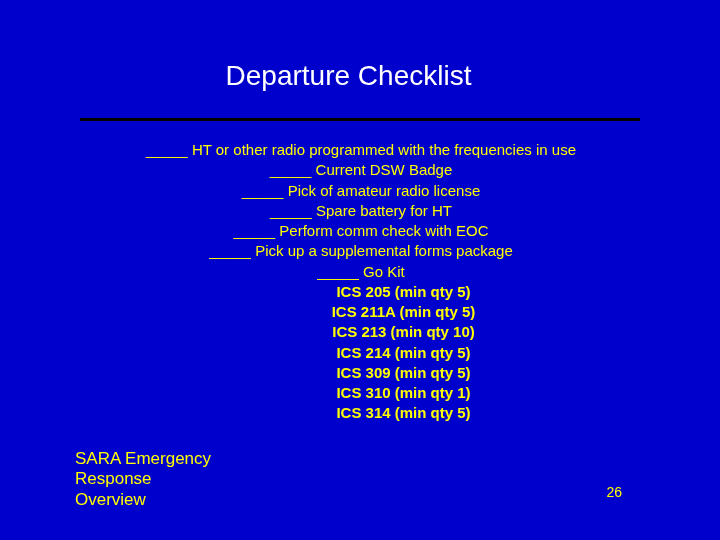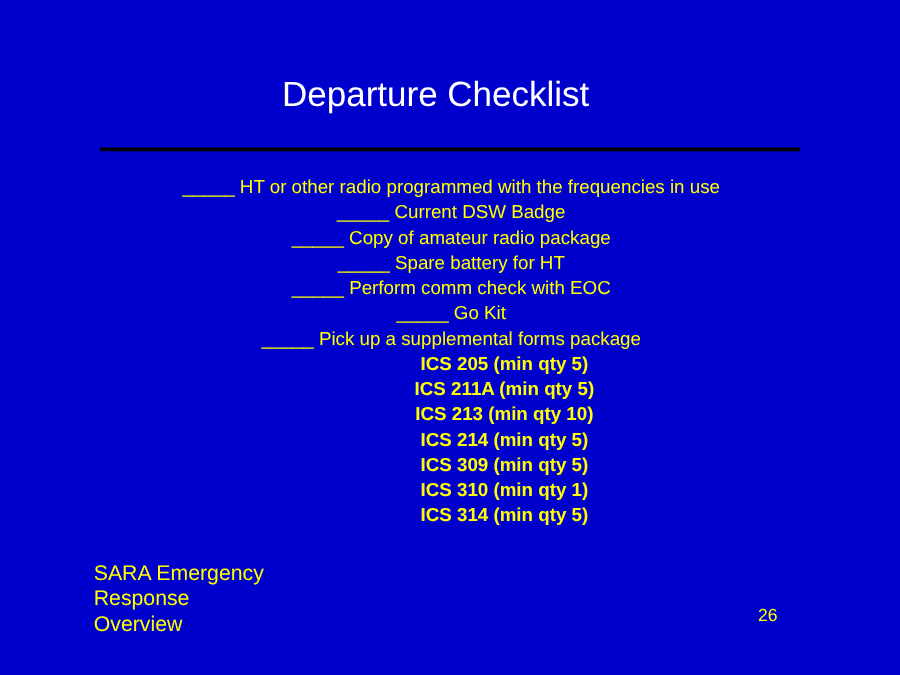--- a/index.html
+++ b/index.html
@@ -75,25 +75,25 @@
 </head>
 <body>
 
 <div class="slide">
   <div class="title">Departure Checklist</div>
   <div class="hr"></div>
 
   <div class="content">
     <div class="item"><span class="blank">_____</span> <span> HT or other radio programmed with the frequencies in use</span></div>
     <div class="item"><span class="blank">_____</span> <span>Current DSW Badge</span></div>
-    <div class="item"><span class="blank">_____</span> <span>Copy of amateur radio package</span></div>
+    <div class="item"><span class="blank">_____</span> <span>Pick of amateur radio license</span></div>
     <div class="item"><span class="blank">_____</span> <span>Spare battery for HT</span></div>
     <div class="item"><span class="blank">_____</span> <span>Perform comm check with EOC</span></div>
+    <div class="item"><span class="blank">_____</span> <span>Pick up a supplemental forms package</span></div>
     <div class="item"><span class="blank">_____</span> <span> Go Kit</span></div>
-    <div class="item"><span class="blank">_____</span> <span>Pick up a supplemental forms package</span></div>
     <div class="item sub">ICS 205 (min qty 5)</div>
     <div class="item sub">ICS 211A (min qty 5)</div>
     <div class="item sub">ICS 213 (min qty 10)</div>
     <div class="item sub">ICS 214 (min qty 5)</div>
     <div class="item sub">ICS 309 (min qty 5)</div>
     <div class="item sub">ICS 310 (min qty 1)</div>
     <div class="item sub">ICS 314 (min qty 5)</div>
   </div>
 
   <div class="footer-left">

